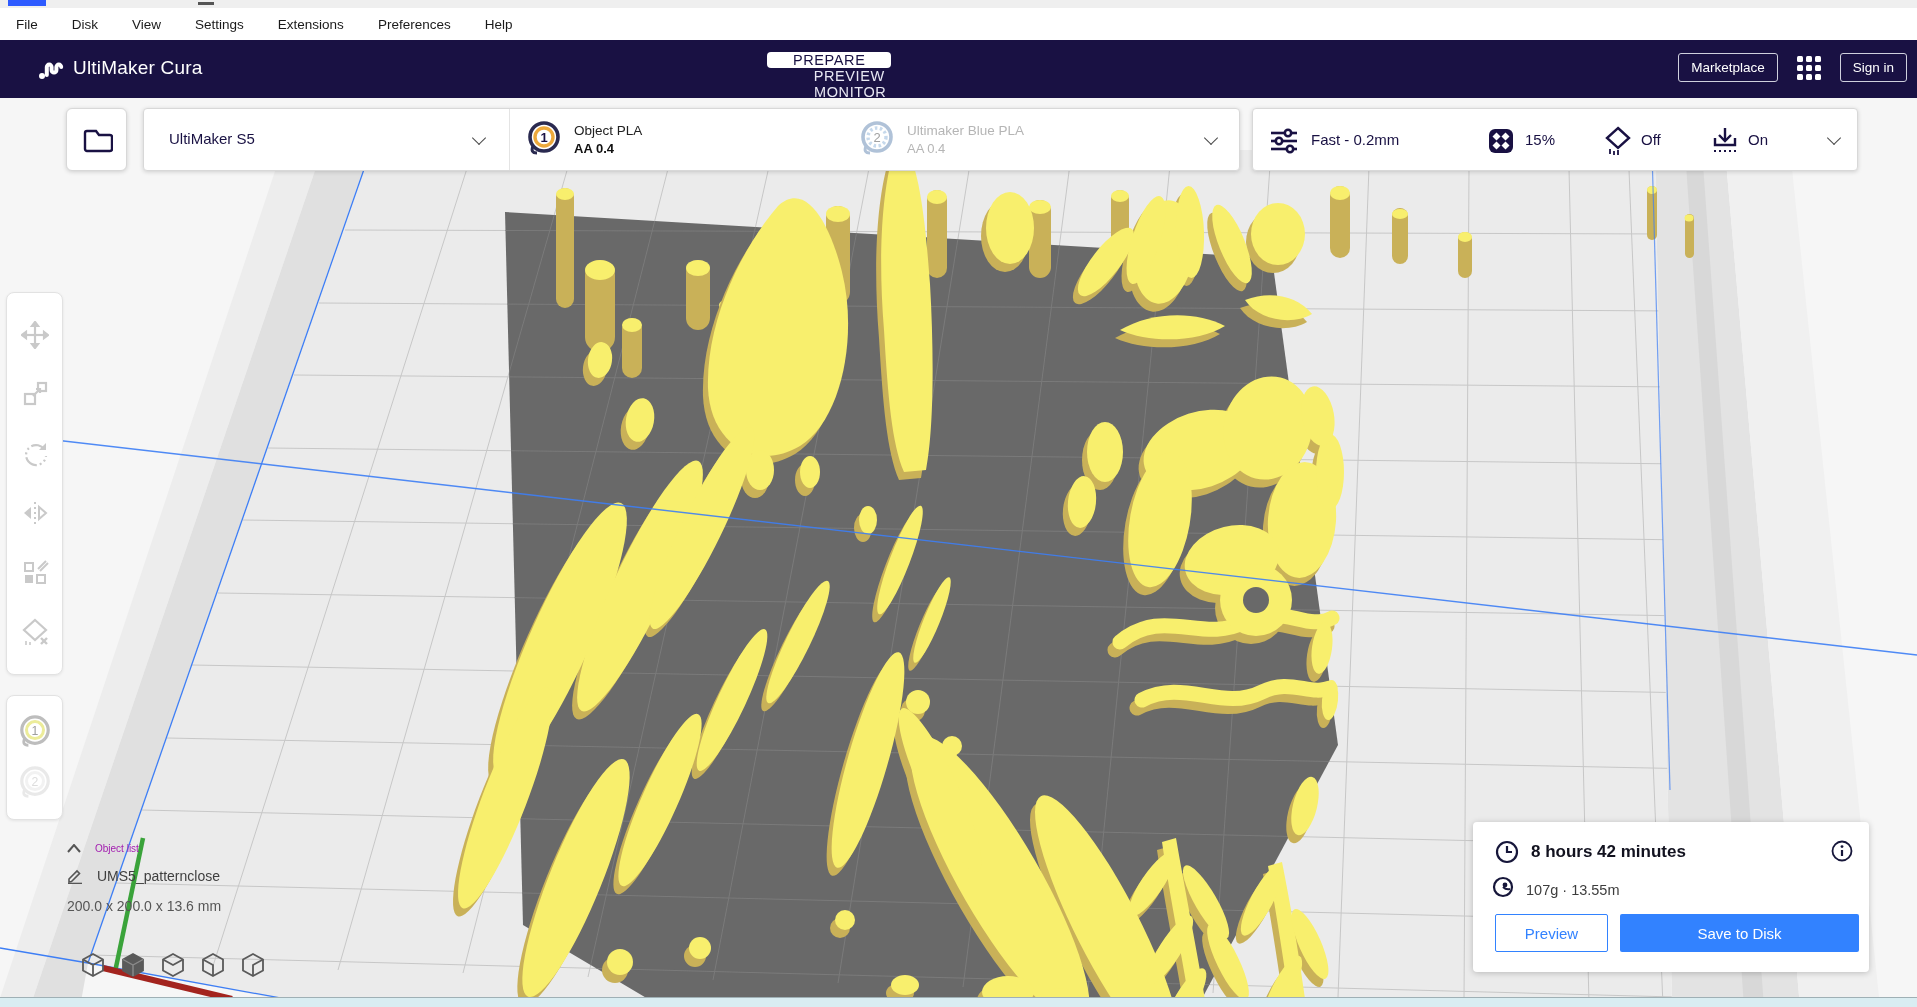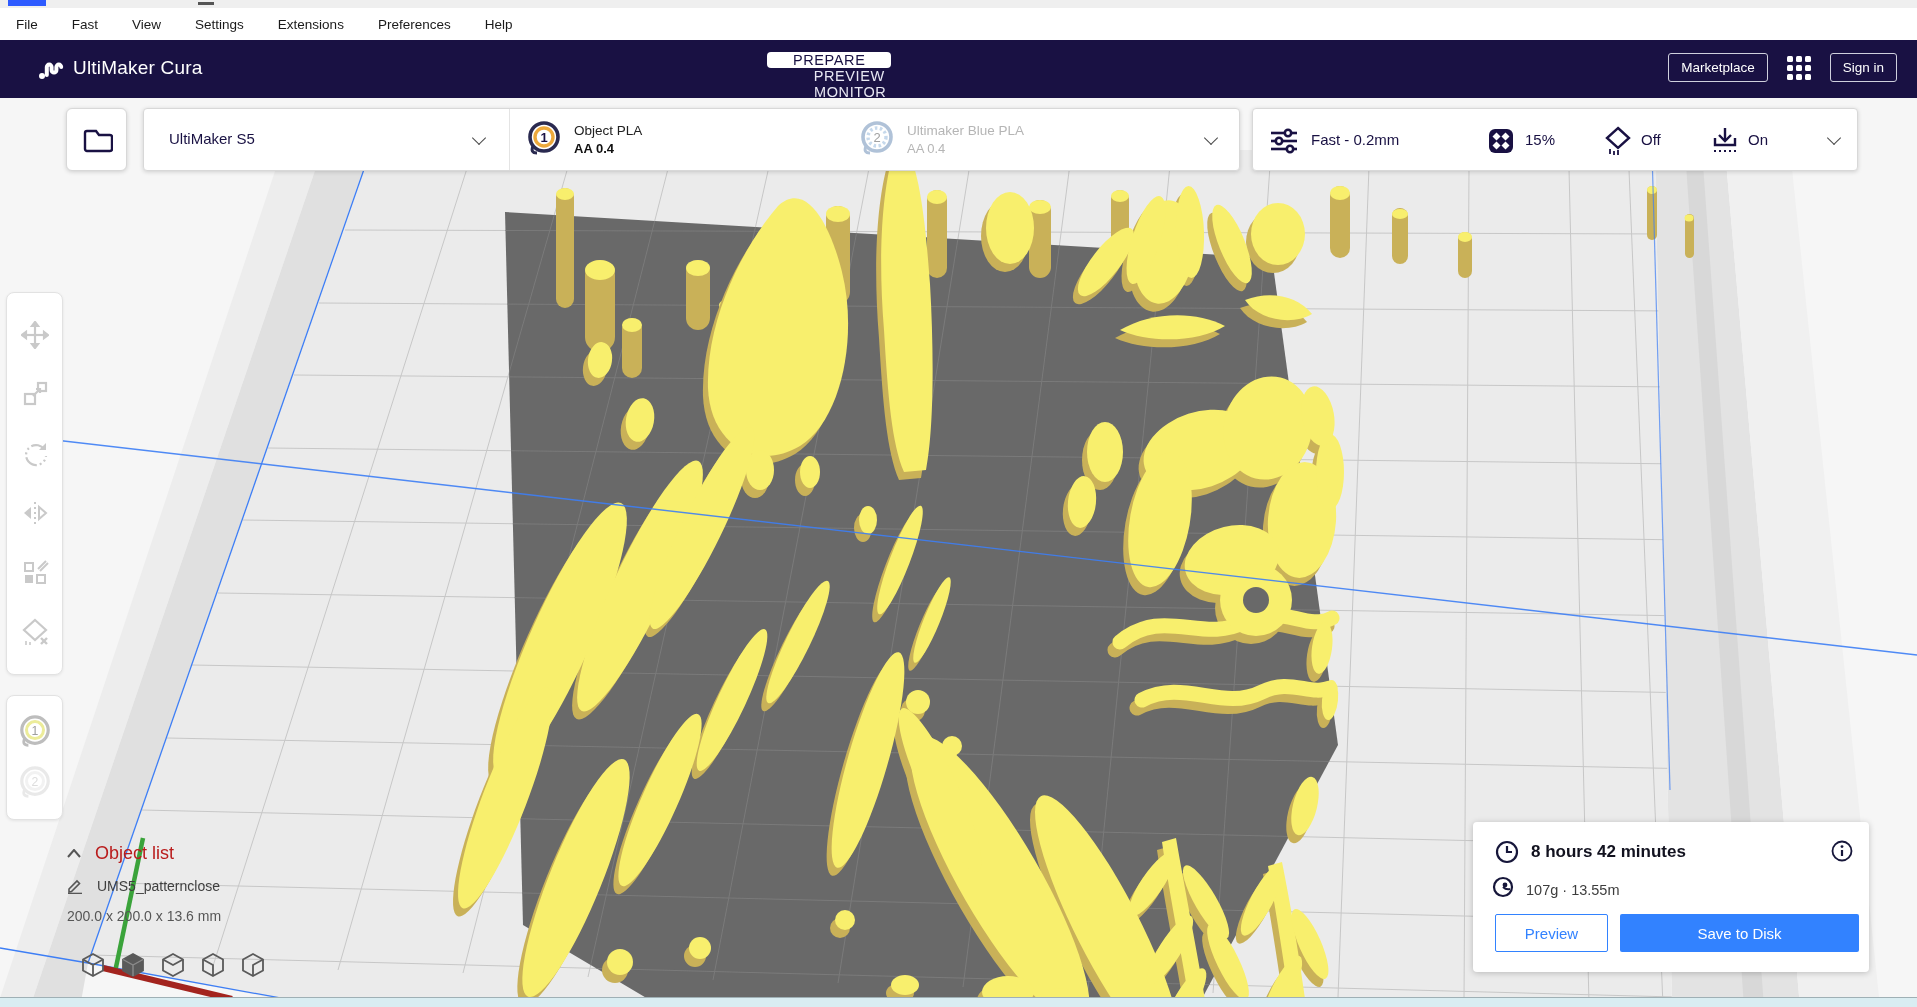--- a/index.html
+++ b/index.html
@@ -15,21 +15,21 @@
   .menubar { position:absolute; top:8px; left:0; width:1917px; height:32px; background:#ffffff; display:flex; align-items:center; padding-left:6px; z-index:39; }
   .menubar .menu-item { font-size:13.5px; color:#1a1a1a; padding:0 10px; margin-right:14px; cursor:default; }
 
   
   .header { position:absolute; top:40px; left:0; width:1917px; height:58px; background:#191143; z-index:39; }
   .brand { position:absolute; left:38px; top:15px; display:flex; align-items:center; gap:9px; }
   .brand-text { color:#ffffff; font-size:19px; letter-spacing:.2px; }
   .stage-tabs { position:absolute; left:746px; top:12px; height:34px; display:flex; align-items:center;flex-direction:column; }
   .tab { color:#e7e7f2; font-size:14.5px; letter-spacing:.6px; padding:0 26px; height:34px; display:flex; align-items:center; cursor:pointer; }
   .tab.active { background:#ffffff; color:#191143; border-radius:4px; }
-  .hdr-right { position:absolute; right:20px; top:13px; display:flex; align-items:center; gap:18px; }
+  .hdr-right { position:absolute; right:10px; top:13px; display:flex; align-items:center; gap:18px; }
   .hdr-btn { border:1px solid #cfd0dd; color:#ffffff; font-size:13.5px; padding:6px 12px; border-radius:3px; background:transparent; cursor:pointer; font-family:inherit; }
 
   
   .tb-panel { position:absolute; background:#ffffff; border:1px solid #d8d8d8; box-shadow:0 1px 4px rgba(0,0,0,.16); z-index:30; }
   .folder-btn { left:66px; top:108px; width:61px; height:63px; border-radius:6px; display:flex; align-items:center; justify-content:center; cursor:pointer; }
   .main-panel { left:143px; top:108px; width:1097px; height:63px; border-radius:4px; }
   .settings-panel { left:1252px; top:108px; width:606px; height:63px; border-radius:4px; }
   .printer-name { position:absolute; left:25px; top:21px; font-size:15px; color:#191143; }
   .divider { position:absolute; left:365px; top:0; width:1px; height:61px; background:#e4e4e4; }
   .chev { width:10px; height:10px; border-right:1.8px solid #4a4a4a; border-bottom:1.8px solid #4a4a4a; transform:rotate(45deg); display:inline-block; }
@@ -44,21 +44,21 @@
   .set-item-label { position:absolute; top:22px; font-size:15px; color:#191143; }
 
   
   .left-tools { position:absolute; left:6px; top:292px; width:57px; height:383px; background:#fff; border:1px solid #e2e2e2; border-radius:8px; box-shadow:0 1px 3px rgba(0,0,0,.08); z-index:25; display:flex; flex-direction:column; align-items:center; justify-content:space-around; padding:12px 0; }
   .tool-btn { width:34px; height:34px; display:flex; align-items:center; justify-content:center; cursor:pointer; }
   .ext-mini-panel { position:absolute; left:6px; top:695px; width:57px; height:125px; background:#fff; border:1px solid #e2e2e2; border-radius:8px; box-shadow:0 1px 3px rgba(0,0,0,.08); z-index:25; display:flex; flex-direction:column; align-items:center; justify-content:space-around; padding:10px 0; }
 
   
   .objectlist { position:absolute; left:67px; top:843px; z-index:25; color:#3c3c3c; }
   .ol-row { display:flex; align-items:center; gap:14px; margin-bottom:14px; }
-  .ol-title { font-size:18px; color:#b91c1c; }
+  .ol-title { font-size:10px; color:#a21caf; }
   .ol-name { font-size:14px; color:#3f3f3f; }
   .ol-dims { font-size:14px; color:#565656; margin-top:2px; }
 
   
   .viewcubes { position:absolute; left:80px; top:952px; display:flex; gap:14px; z-index:25; }
   .vc-btn { width:26px; height:26px; cursor:pointer; }
 
   
   .summary { position:absolute; left:1473px; top:822px; width:396px; height:150px; background:#fff; border-radius:4px; box-shadow:0 1px 6px rgba(0,0,0,.22); z-index:30; }
   .sum-row1 { position:absolute; left:22px; top:18px; display:flex; align-items:center; gap:12px; }
@@ -281,21 +281,21 @@
 </svg>
 
 <div class="top-strip">
   <div class="blue-chip"></div>
   <div class="dash"></div>
 </div>
 <div class="bottom-strip"></div>
 
 <nav class="menubar">
   <span class="menu-item">File</span>
-  <span class="menu-item">Fast</span>
+  <span class="menu-item">Disk</span>
   <span class="menu-item">View</span>
   <span class="menu-item">Settings</span>
   <span class="menu-item">Extensions</span>
   <span class="menu-item">Preferences</span>
   <span class="menu-item">Help</span>
 </nav>
 
 <header class="header">
   <div class="brand">
     <svg width="26" height="26" viewBox="0 0 26 26">

